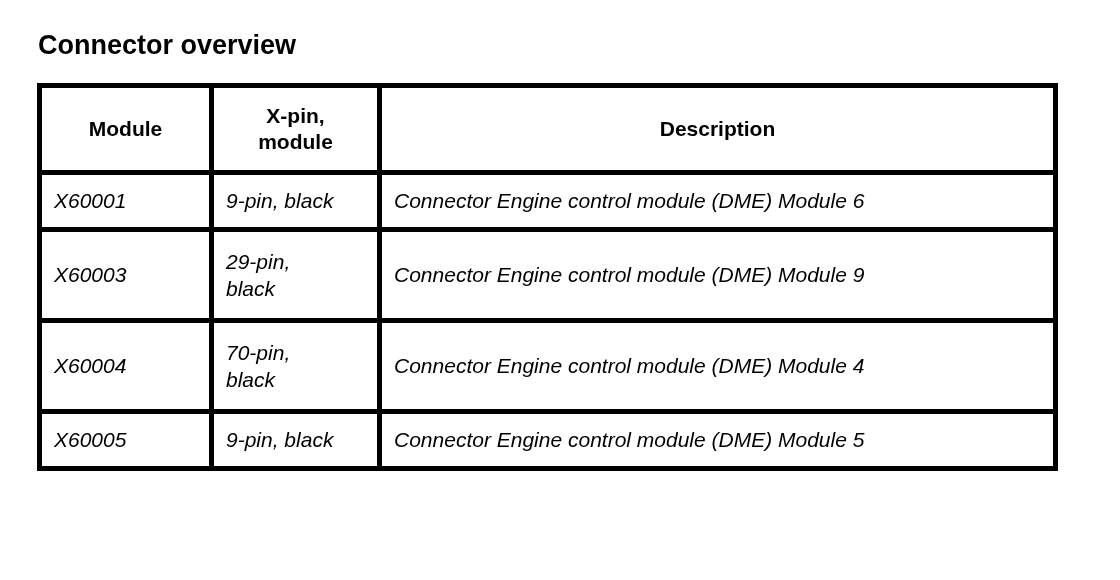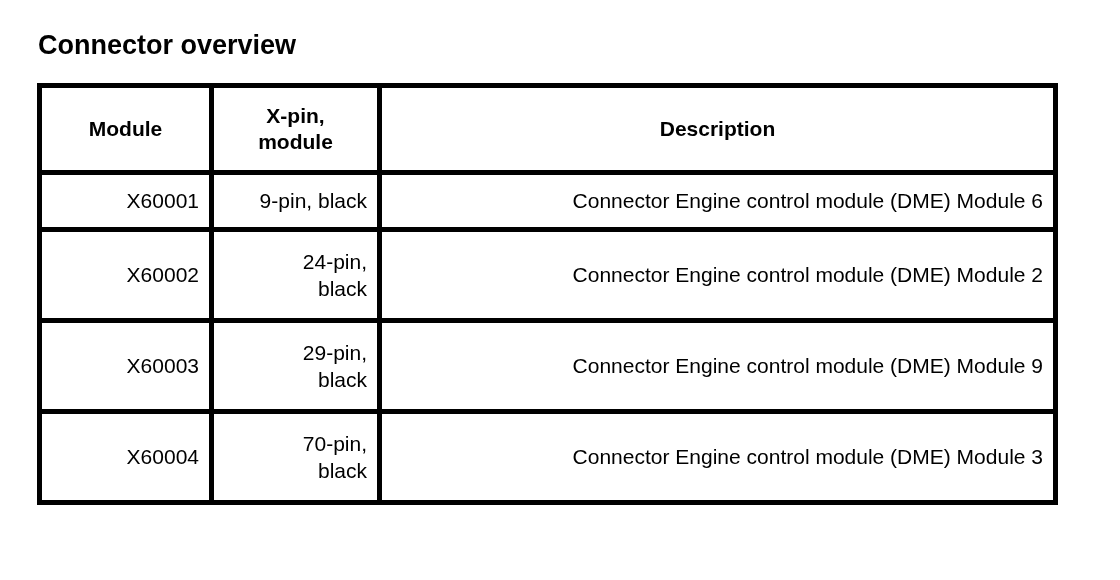--- a/index.html
+++ b/index.html
@@ -41,23 +41,24 @@
     background: #ffffff;
   }
   table.connector-table th {
     font-weight: bold;
     text-align: center;
     height: 80px;
     line-height: 1.25;
     white-space: pre-line;
   }
   table.connector-table td {
-    text-align: right;
+    text-align: left;
     padding: 6px 10px 6px 12px;
     line-height: 1.3;
+    font-style: italic;
   }
   col.col-number { width: 172px; }
   col.col-pin    { width: 168px; }
   col.col-desc   { width: 676px; }
   tr.row-short td { height: 40px; }
   tr.row-tall  td { height: 74px; }
 </style>
 </head>
 <body>
 
@@ -79,33 +80,32 @@
         <th>Description</th>
       </tr>
     </thead>
     <tbody>
       <tr class="row-short">
         <td>X60001</td>
         <td style="white-space: pre-line;">9-pin, black</td>
         <td>Connector Engine control module (DME) Module 6</td>
       </tr>
       <tr class="row-tall">
-        <td>X60002</td>
-        <td style="white-space: pre-line;">24-pin,
-black</td>
-        <td>Connector Engine control module (DME) Module 2</td>
-      </tr>
-      <tr class="row-tall">
         <td>X60003</td>
         <td style="white-space: pre-line;">29-pin,
 black</td>
         <td>Connector Engine control module (DME) Module 9</td>
       </tr>
       <tr class="row-tall">
         <td>X60004</td>
         <td style="white-space: pre-line;">70-pin,
 black</td>
-        <td>Connector Engine control module (DME) Module 3</td>
+        <td>Connector Engine control module (DME) Module 4</td>
+      </tr>
+      <tr class="row-short">
+        <td>X60005</td>
+        <td style="white-space: pre-line;">9-pin, black</td>
+        <td>Connector Engine control module (DME) Module 5</td>
       </tr>
     </tbody>
   </table>
 
 </div>
 
 </body></html>

